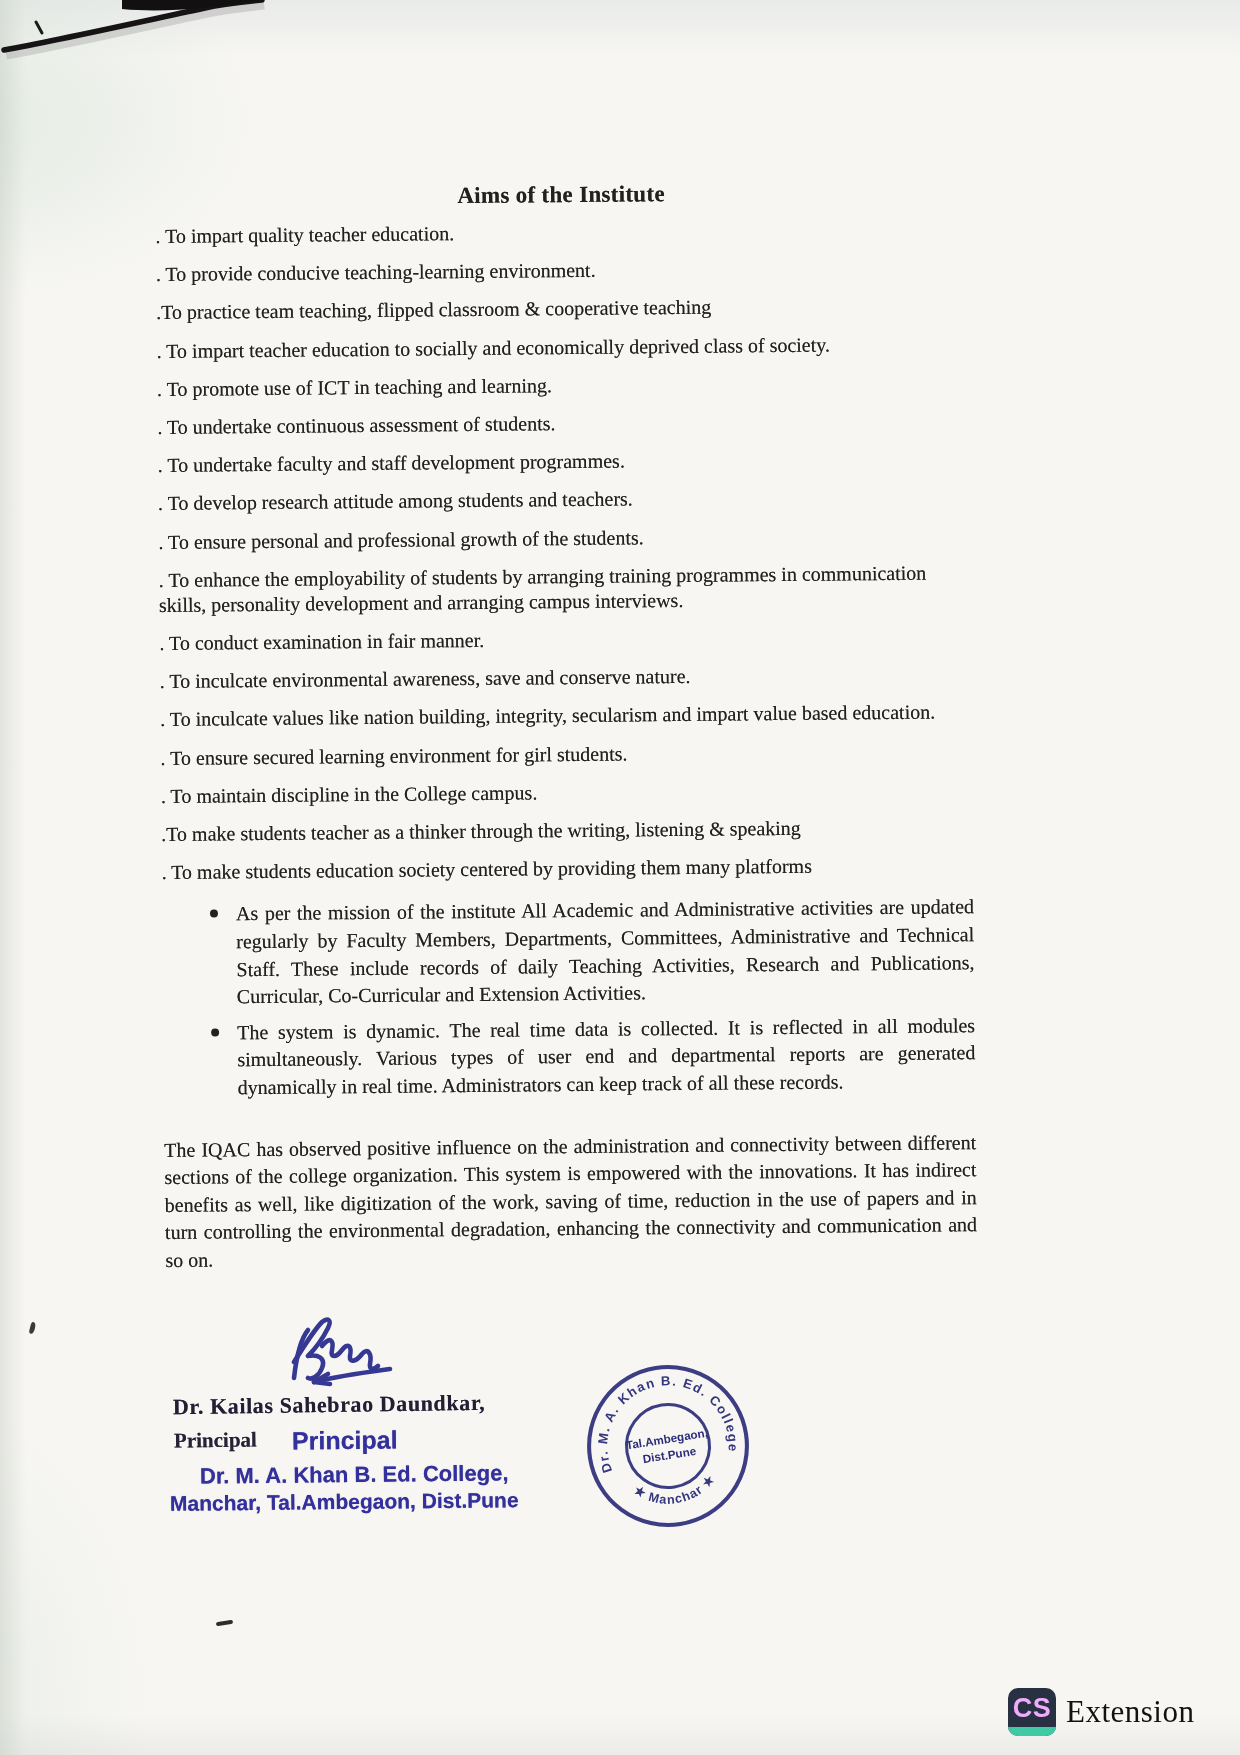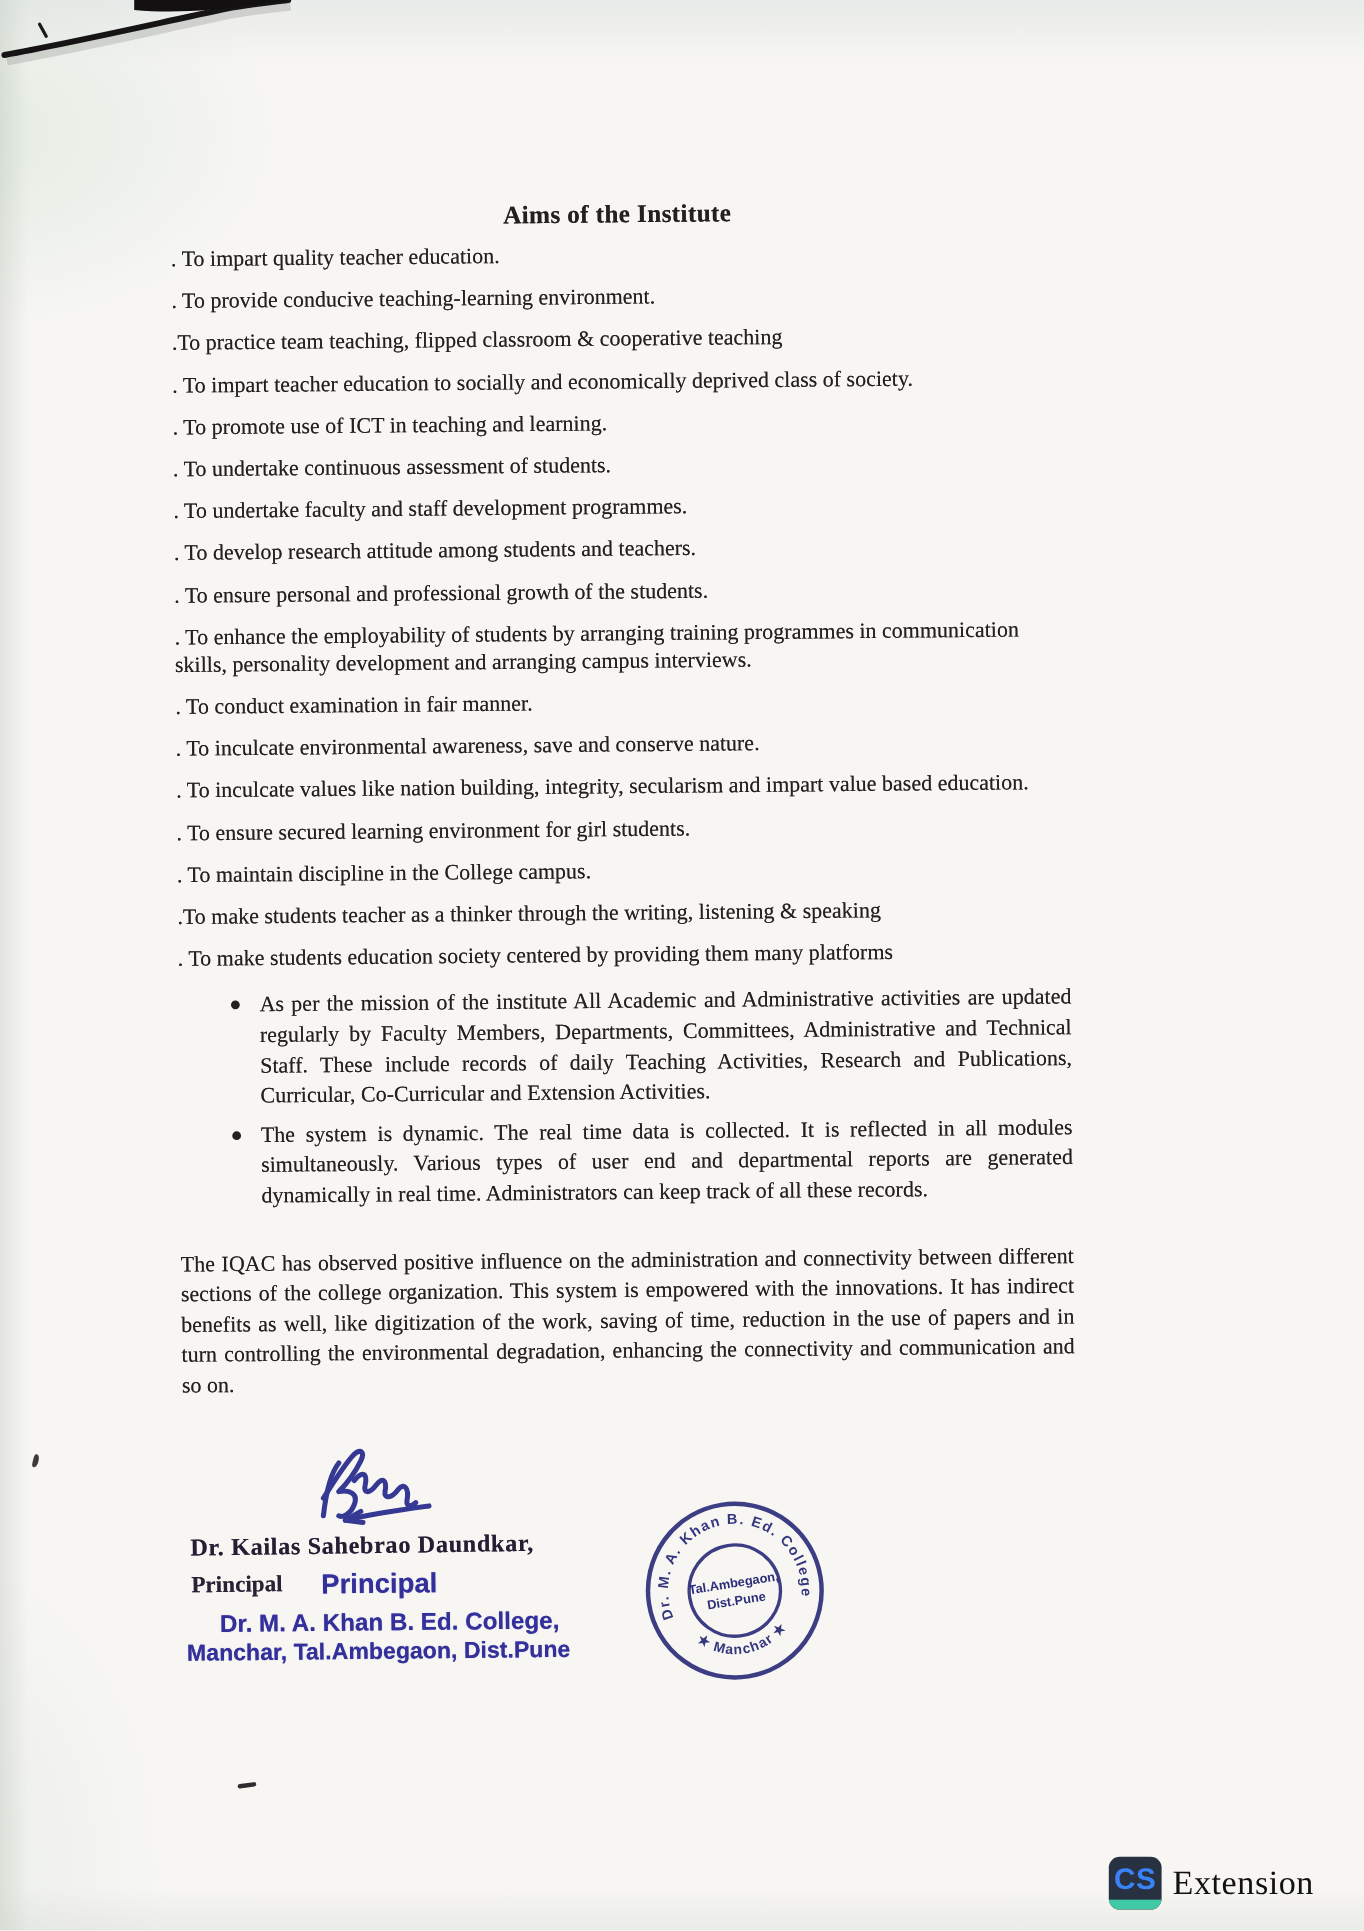--- a/index.html
+++ b/index.html
@@ -71,21 +71,21 @@
     border-radius:40% 60% 60% 40%;transform:rotate(14deg);
   }
 
   
   .cs-footer{position:absolute;left:1008px;top:1688px;display:flex;align-items:center;}
   .cs-badge{
     position:relative;width:48px;height:48px;border-radius:10px;background:#273142;
     display:flex;align-items:center;justify-content:center;overflow:hidden;
   }
   .cs-badge .cs-text{
-    color:#3b82f6;font-family:"Liberation Sans",sans-serif;font-weight:bold;
+    color:#f0abfc;font-family:"Liberation Sans",sans-serif;font-weight:bold;
     font-size:27px;letter-spacing:.5px;margin-top:-7px;
   }
   .cs-badge .cs-bar{position:absolute;left:0;right:0;bottom:0;height:9px;background:#3fc9a4;}
   .cs-word{font-size:31px;color:#121212;margin-left:10px;letter-spacing:.5px;}
 </style>
 </head>
 <body>
 
 <div class="page">
 

